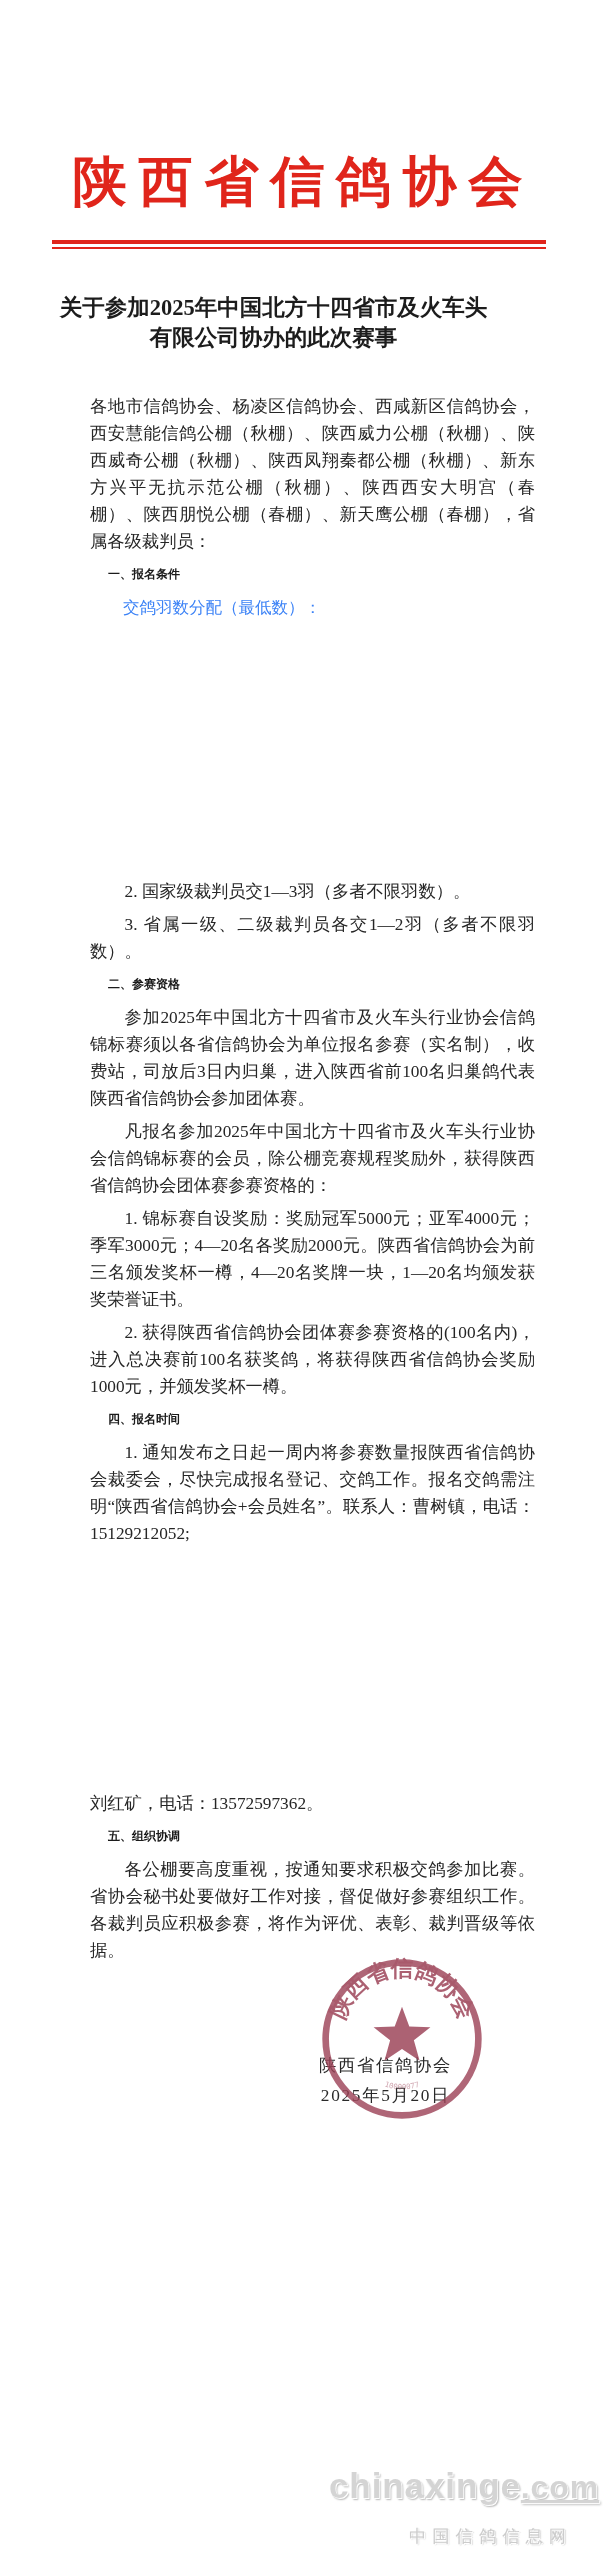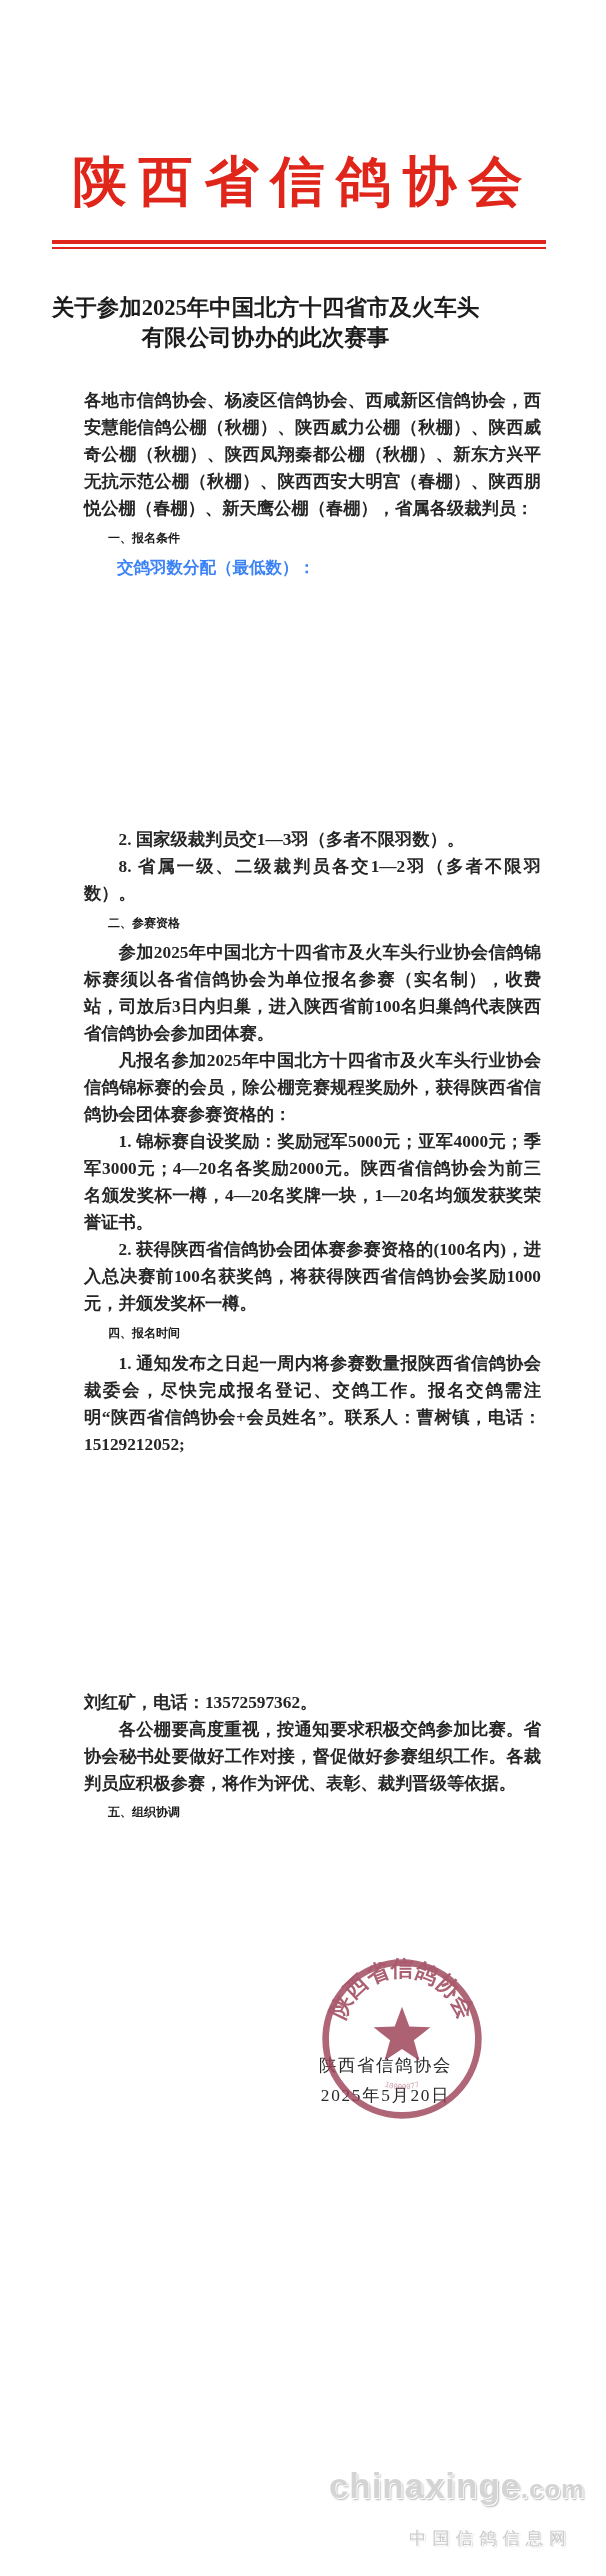--- a/index.html
+++ b/index.html
@@ -20,35 +20,35 @@
     font-size:54px;
     letter-spacing:12px;
     color:#e0251b;
     white-space:nowrap;
   }
   .red-rule{position:absolute;left:52px;top:240px;width:494px;}
   .red-rule .thick{height:4.3px;background:#e0251b;}
   .red-rule .thin{height:1.7px;background:#e0251b;margin-top:2.6px;}
   
   .doc-title{
-    position:absolute;top:293px;left:0;width:531px;
+    position:absolute;top:293px;left:8px;width:531px;
     text-align:center;
     font-weight:bold;
     font-size:22.5px;
     line-height:29.5px;
     color:#1c1c1c;
   }
   
   .doc-body{
     position:absolute;top:387px;left:84px;width:457px;
     font-size:17.3px;
     line-height:27px;
     color:#262626;
   }
-  .blk{margin:0;font-weight:bold;}
+  .blk{margin:6px;}
   .p{text-align:justify;}
   .indent{text-indent:2em;}
   .heading{
     font-family:"Liberation Sans","DejaVu Sans",sans-serif;
     font-weight:bold;
     font-size:12px;
     text-indent:2em;
     color:#1b1b1b;
     margin:2.6px 0;
   }
@@ -73,21 +73,21 @@
     font-family:"Liberation Sans","DejaVu Sans",sans-serif;
     color:#cfcfcf;
     text-align:right;
   }
   .wm-domain{
     font-size:35px;font-weight:bold;line-height:35px;
     color:#d4d4d4;
     text-shadow:0.9px 0.9px 0 #ffffff,1.7px 1.7px 1.7px #b9b9b9;
     letter-spacing:0.9px;
   }
-  .wm-domain .tld{font-size:26px;}
+  .wm-domain .tld{font-size:32px;text-decoration:underline;}
   .wm-site{
     margin-top:19px;
     font-size:17.3px;
     letter-spacing:6px;
     color:#cccccc;
     text-shadow:0.9px 0.9px 0 #ffffff,1.3px 1.3px 1.3px #bdbdbd;
     white-space:nowrap;
   }
 </style>
 </head>
@@ -106,32 +106,32 @@
     <div>关于参加2025年中国北方十四省市及火车头</div>
     <div>有限公司协办的此次赛事</div>
   </div>
 
   <div class="doc-body">
       <div class="blk p">各地市信鸽协会、杨凌区信鸽协会、西咸新区信鸽协会，西安慧能信鸽公棚（秋棚）、陕西威力公棚（秋棚）、陕西威奇公棚（秋棚）、陕西凤翔秦都公棚（秋棚）、新东方兴平无抗示范公棚（秋棚）、陕西西安大明宫（春棚）、陕西朋悦公棚（春棚）、新天鹰公棚（春棚），省属各级裁判员：</div>
       <div class="blk heading">一、报名条件</div>
       <div class="blk note indent">交鸽羽数分配（最低数）：</div>
       <div class="blk gap" style="height: 245px;"></div>
       <div class="blk p indent">2. 国家级裁判员交1—3羽（多者不限羽数）。</div>
-      <div class="blk p indent">8. 省属一级、二级裁判员各交1—2羽（多者不限羽数）。</div>
+      <div class="blk p indent">3. 省属一级、二级裁判员各交1—2羽（多者不限羽数）。</div>
       <div class="blk heading">二、参赛资格</div>
       <div class="blk p indent">参加2025年中国北方十四省市及火车头行业协会信鸽锦标赛须以各省信鸽协会为单位报名参赛（实名制），收费站，司放后3日内归巢，进入陕西省前100名归巢鸽代表陕西省信鸽协会参加团体赛。</div>
       <div class="blk p indent">凡报名参加2025年中国北方十四省市及火车头行业协会信鸽锦标赛的会员，除公棚竞赛规程奖励外，获得陕西省信鸽协会团体赛参赛资格的：</div>
       <div class="blk p indent">1. 锦标赛自设奖励：奖励冠军5000元；亚军4000元；季军3000元；4—20名各奖励2000元。陕西省信鸽协会为前三名颁发奖杯一樽，4—20名奖牌一块，1—20名均颁发获奖荣誉证书。</div>
       <div class="blk p indent">2. 获得陕西省信鸽协会团体赛参赛资格的(100名内)，进入总决赛前100名获奖鸽，将获得陕西省信鸽协会奖励1000元，并颁发奖杯一樽。</div>
       <div class="blk heading">四、报名时间</div>
       <div class="blk p indent">1. 通知发布之日起一周内将参赛数量报陕西省信鸽协会裁委会，尽快完成报名登记、交鸽工作。报名交鸽需注明“陕西省信鸽协会+会员姓名”。联系人：曹树镇，电话：15129212052;</div>
       <div class="blk gap" style="height: 231px;"></div>
       <div class="blk p">刘红矿，电话：13572597362。</div>
+      <div class="blk heading">五、组织协调</div>
       <div class="blk p indent">各公棚要高度重视，按通知要求积极交鸽参加比赛。省协会秘书处要做好工作对接，督促做好参赛组织工作。各裁判员应积极参赛，将作为评优、表彰、裁判晋级等依据。</div>
-      <div class="blk heading">五、组织协调</div>
     </div>
 
   <div class="signature">
     <div>陕西省信鸽协会</div>
     <div>2025年5月20日</div>
   </div>
 
   <div class="stamp">
     <svg width="166" height="166" viewBox="0 0 200 200">
       <defs>

